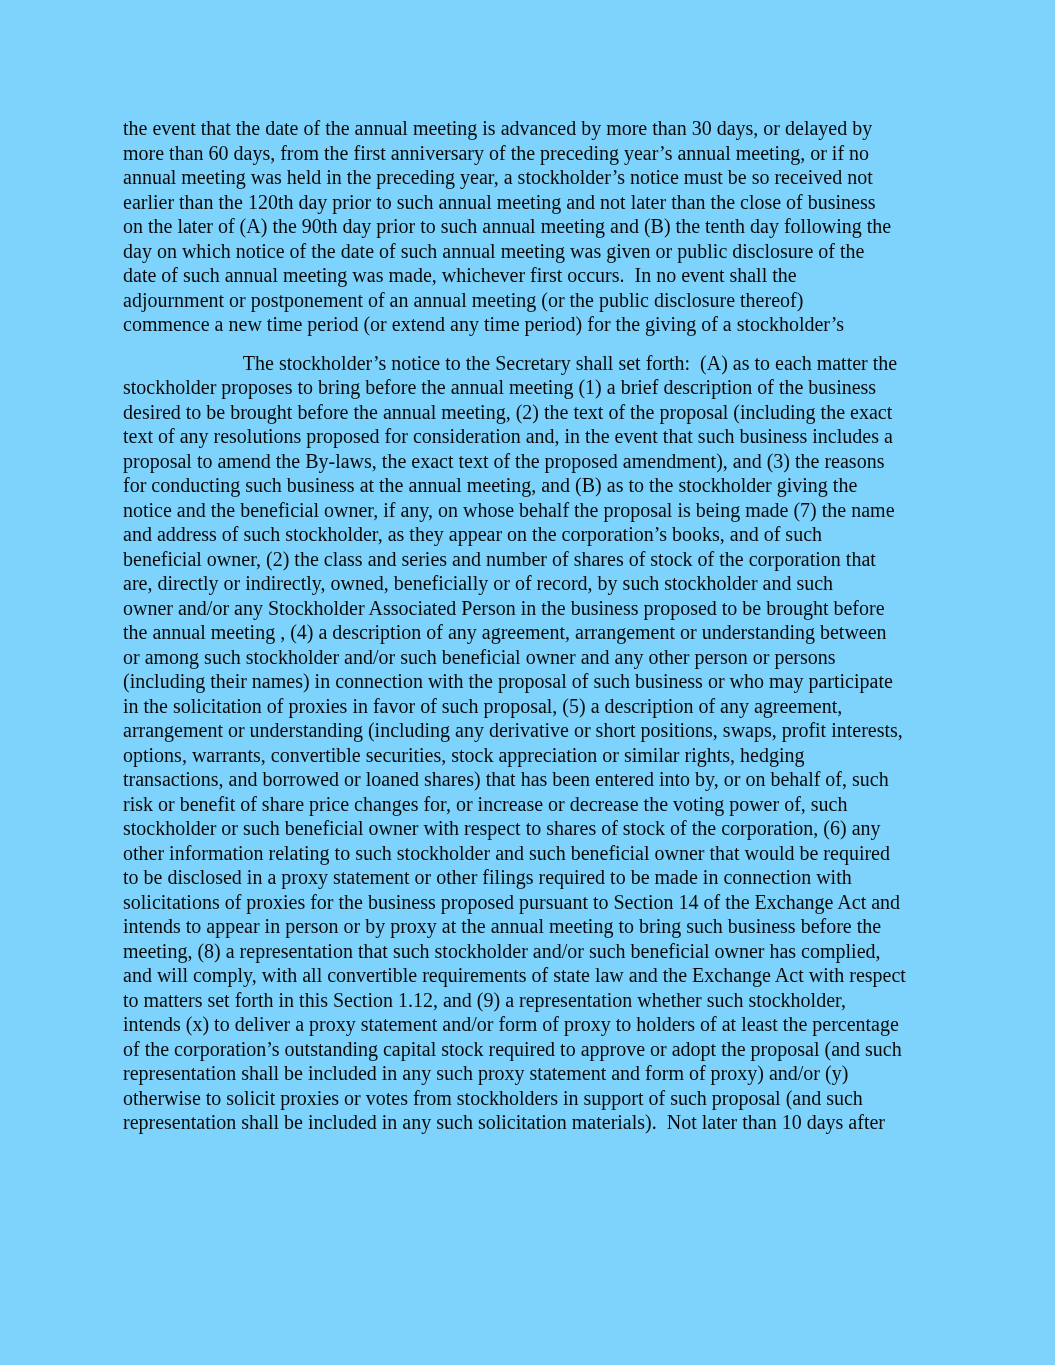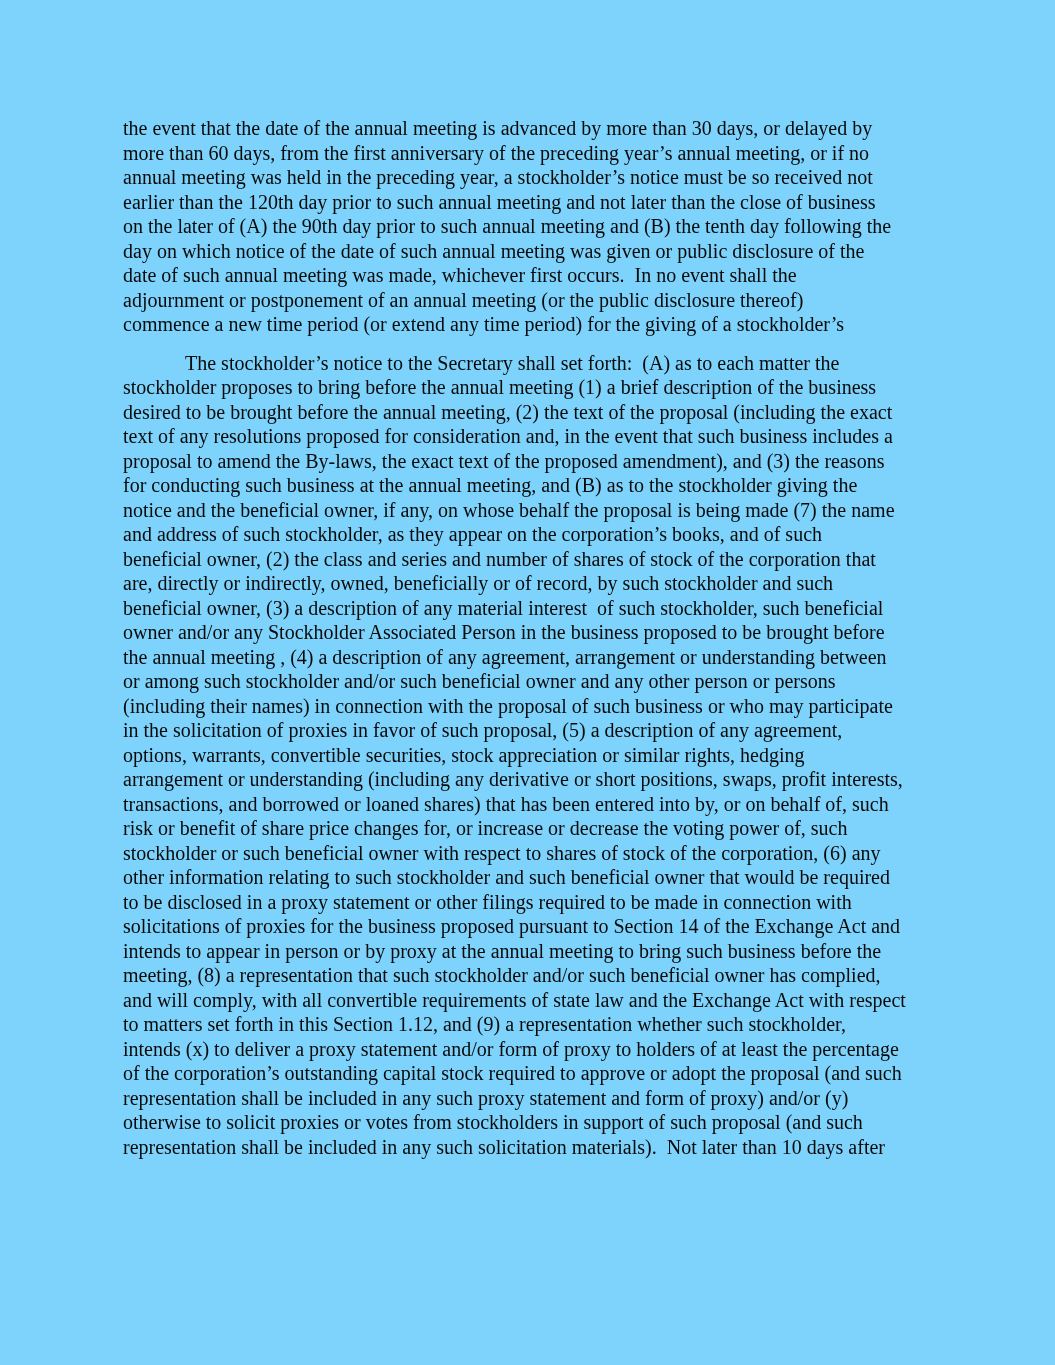--- a/index.html
+++ b/index.html
@@ -27,20 +27,21 @@
     line-height: 24.5px;
   }
   .paragraph + .paragraph {
     margin-top: 14px;
   }
   .line {
     white-space: pre;
   }
   .paragraph.indent-first .line:first-child {
     padding-left: 62px;
+    text-align: center;
   }
 </style>
 </head>
 <body>
 
 <div class="page">
   <div class="text-block">
     <div class="paragraph">
         <div class="line">the event that the date of the annual meeting is advanced by more than 30 days, or delayed by</div>
         <div class="line">more than 60 days, from the first anniversary of the preceding year’s annual meeting, or if no</div>
@@ -56,28 +57,27 @@
         <div class="line">The stockholder’s notice to the Secretary shall set forth:  (A) as to each matter the</div>
         <div class="line">stockholder proposes to bring before the annual meeting (1) a brief description of the business</div>
         <div class="line">desired to be brought before the annual meeting, (2) the text of the proposal (including the exact</div>
         <div class="line">text of any resolutions proposed for consideration and, in the event that such business includes a</div>
         <div class="line">proposal to amend the By-laws, the exact text of the proposed amendment), and (3) the reasons</div>
         <div class="line">for conducting such business at the annual meeting, and (B) as to the stockholder giving the</div>
         <div class="line">notice and the beneficial owner, if any, on whose behalf the proposal is being made (7) the name</div>
         <div class="line">and address of such stockholder, as they appear on the corporation’s books, and of such</div>
         <div class="line">beneficial owner, (2) the class and series and number of shares of stock of the corporation that</div>
         <div class="line">are, directly or indirectly, owned, beneficially or of record, by such stockholder and such</div>
-        <div class="line">beneficial owner, (3) a description of any material interest  of such stockholder, such beneficial</div>
         <div class="line">owner and/or any Stockholder Associated Person in the business proposed to be brought before</div>
         <div class="line">the annual meeting , (4) a description of any agreement, arrangement or understanding between</div>
         <div class="line">or among such stockholder and/or such beneficial owner and any other person or persons</div>
         <div class="line">(including their names) in connection with the proposal of such business or who may participate</div>
         <div class="line">in the solicitation of proxies in favor of such proposal, (5) a description of any agreement,</div>
+        <div class="line">arrangement or understanding (including any derivative or short positions, swaps, profit interests,</div>
         <div class="line">options, warrants, convertible securities, stock appreciation or similar rights, hedging</div>
-        <div class="line">arrangement or understanding (including any derivative or short positions, swaps, profit interests,</div>
         <div class="line">transactions, and borrowed or loaned shares) that has been entered into by, or on behalf of, such</div>
         <div class="line">risk or benefit of share price changes for, or increase or decrease the voting power of, such</div>
         <div class="line">stockholder or such beneficial owner with respect to shares of stock of the corporation, (6) any</div>
         <div class="line">other information relating to such stockholder and such beneficial owner that would be required</div>
         <div class="line">to be disclosed in a proxy statement or other filings required to be made in connection with</div>
         <div class="line">solicitations of proxies for the business proposed pursuant to Section 14 of the Exchange Act and</div>
         <div class="line">intends to appear in person or by proxy at the annual meeting to bring such business before the</div>
         <div class="line">meeting, (8) a representation that such stockholder and/or such beneficial owner has complied,</div>
         <div class="line">and will comply, with all convertible requirements of state law and the Exchange Act with respect</div>
         <div class="line">to matters set forth in this Section 1.12, and (9) a representation whether such stockholder,</div>

